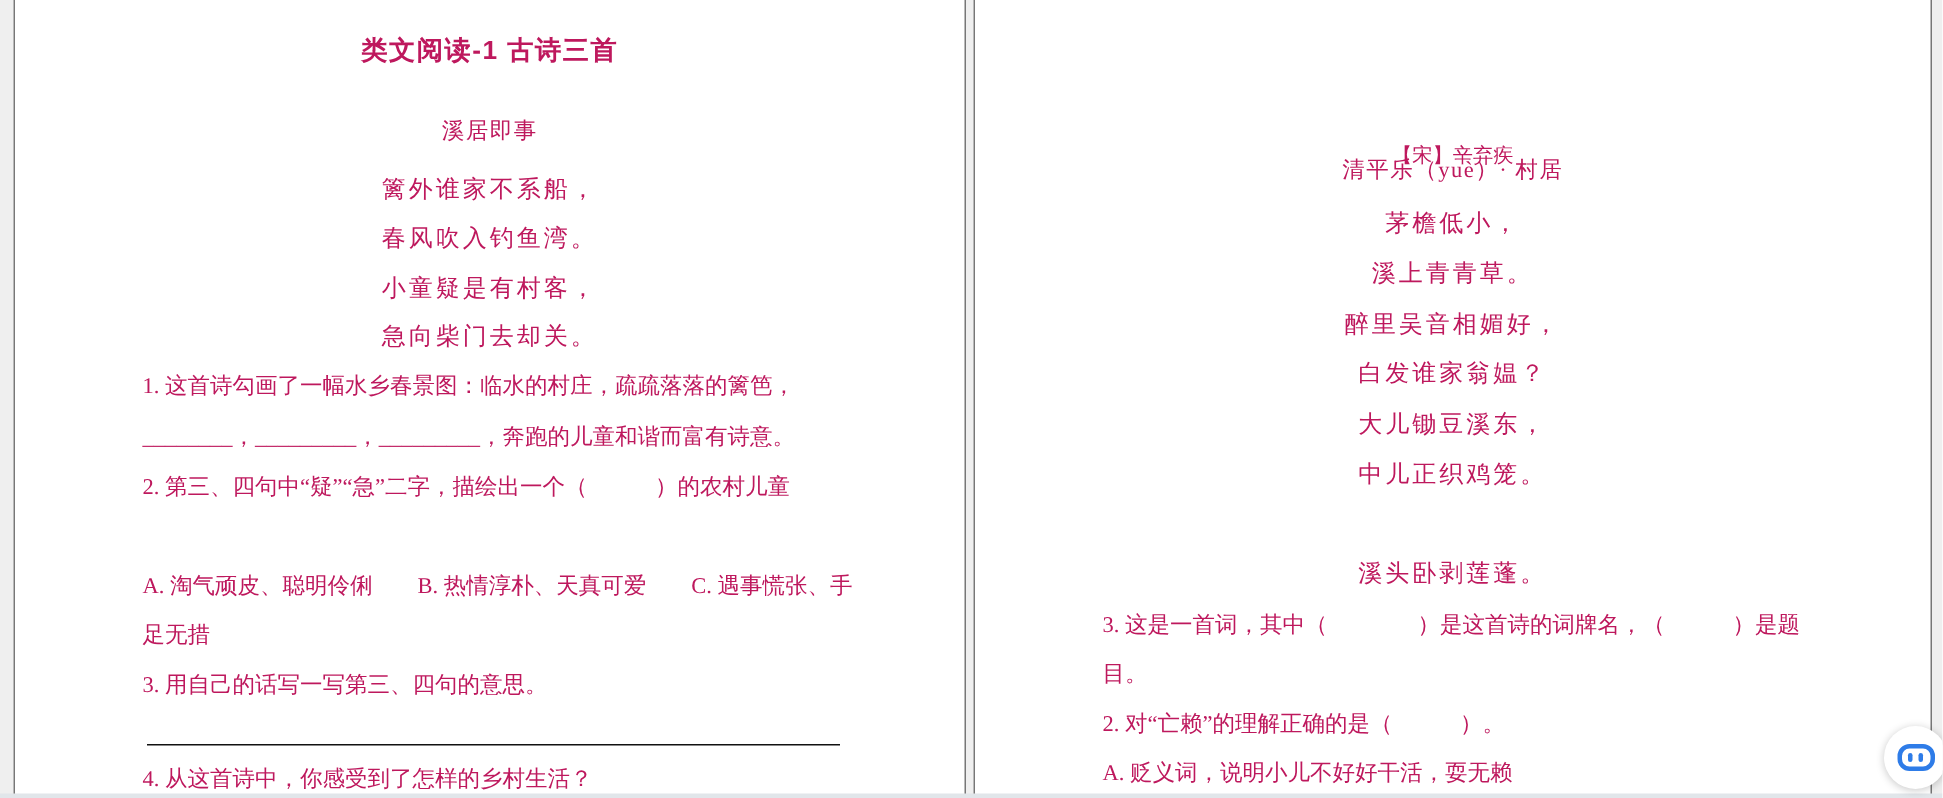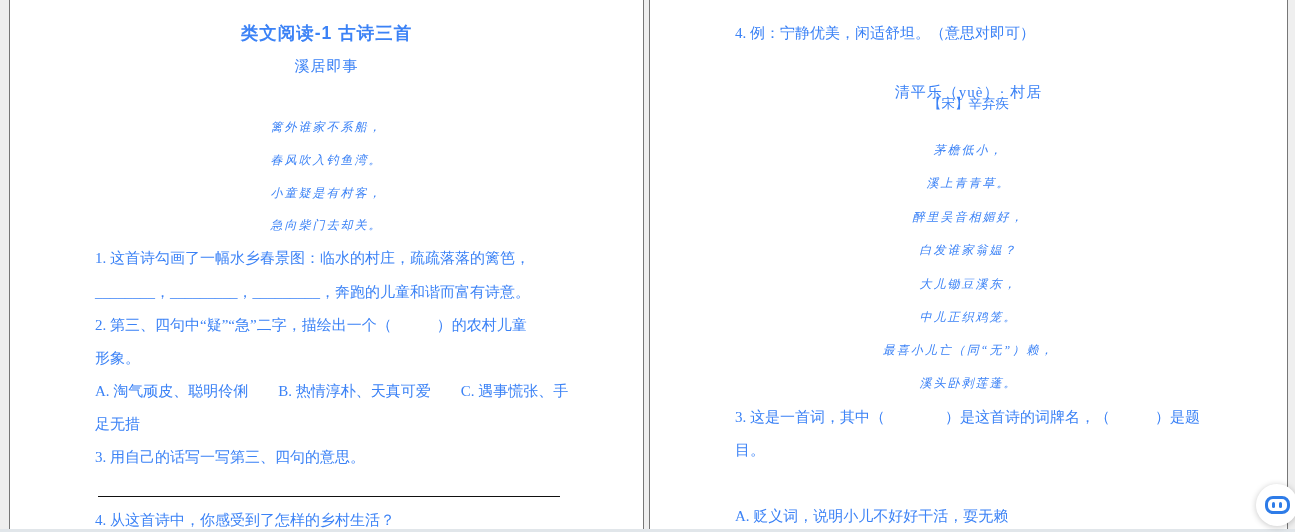--- a/index.html
+++ b/index.html
@@ -13,27 +13,27 @@
   .strip-right{left:1288px;width:7px;}
   .page{
     position:absolute;top:0;bottom:0;background:#ffffff;
     border-left:1px solid #777;border-right:1px solid #777;
   }
   .page-left{left:9px;width:633px;}
   .page-right{left:649px;width:637px;}
   .page-gap{position:absolute;top:0;bottom:0;left:643px;width:6px;background:#efefef;}
   .ln{
     position:absolute;height:32px;line-height:32px;white-space:nowrap;
-    color:#3b82f6;font-size:15px;left:85px;right:90px;
+    color:#be185d;font-size:15px;left:85px;right:90px;
   }
   .ctr{text-align:center;left:0;right:0;}
   .doc-title{font-weight:700;font-size:17.5px;letter-spacing:1px;font-family:"Liberation Sans",sans-serif;}
-  .poem{font-style:italic;font-size:12px;letter-spacing:2px;}
+  .poem{font-size:16px;letter-spacing:2px;}
   .small{font-size:13.5px;}
-  .ptitle{font-size:15px;letter-spacing:1px;}
+  .ptitle{font-size:15px;letter-spacing:1px;margin-top:22px;}
   .answer-rule{
     position:absolute;left:88px;width:462px;border-top:1.6px solid #111;
   }
   .bottom-line{
     position:absolute;left:0;right:0;bottom:0;height:3px;background:#e1e6ea;z-index:5;
   }
   .assistant-btn{
     position:absolute;left:1256px;top:484px;width:42px;height:42px;border-radius:50%;
     background:#ffffff;box-shadow:0 1px 6px rgba(0,0,0,0.22);z-index:10;
     display:flex;align-items:center;justify-content:center;cursor:pointer;
@@ -54,42 +54,40 @@
 <div class="page page-left">
   <div class="ln ctr doc-title" style="top:17px">类文阅读-1 古诗三首</div>
   <div class="ln ctr ptitle" style="top:50px">溪居即事</div>
   <div class="ln ctr poem" style="top:111px">篱外谁家不系船，</div>
   <div class="ln ctr poem" style="top:144px">春风吹入钓鱼湾。</div>
   <div class="ln ctr poem" style="top:177px">小童疑是有村客，</div>
   <div class="ln ctr poem" style="top:209px">急向柴门去却关。</div>
   <div class="ln" style="top:242px">1. 这首诗勾画了一幅水乡春景图：临水的村庄，疏疏落落的篱笆，</div>
   <div class="ln" style="top:276px">________，_________，_________，奔跑的儿童和谐而富有诗意。</div>
   <div class="ln" style="top:309px">2. 第三、四句中“疑”“急”二字，描绘出一个（　　　）的农村儿童</div>
-  <div class="ln" style="top:342px">形象。</div>
   <div class="ln" style="top:375px">A. 淘气顽皮、聪明伶俐　　B. 热情淳朴、天真可爱　　C. 遇事慌张、手</div>
   <div class="ln" style="top:408px">足无措</div>
   <div class="ln" style="top:441px">3. 用自己的话写一写第三、四句的意思。</div>
   <div class="answer-rule" style="top:496px"></div>
   <div class="ln" style="top:504px">4. 从这首诗中，你感受到了怎样的乡村生活？</div>
 </div>
 
 <div class="page page-right">
-  <div class="ln" style="top:17px">4. 例：宁静优美，闲适舒坦。（意思对即可）</div>
   <div class="ln ctr ptitle" style="top:76px">清平乐（yuè）· 村居</div>
   <div class="ln ctr small" style="top:88px">【宋】辛弃疾</div>
   <div class="ln ctr poem" style="top:134px">茅檐低小，</div>
   <div class="ln ctr poem" style="top:167px">溪上青青草。</div>
   <div class="ln ctr poem" style="top:201px">醉里吴音相媚好，</div>
   <div class="ln ctr poem" style="top:234px">白发谁家翁媪？</div>
   <div class="ln ctr poem" style="top:268px">大儿锄豆溪东，</div>
   <div class="ln ctr poem" style="top:301px">中儿正织鸡笼。</div>
-  <div class="ln ctr poem" style="top:334px">最喜小儿亡（同“无”）赖，</div>
   <div class="ln ctr poem" style="top:367px">溪头卧剥莲蓬。</div>
   <div class="ln" style="top:401px">3. 这是一首词，其中（　　　　）是这首诗的词牌名，（　　　）是题</div>
   <div class="ln" style="top:434px">目。</div>
+  <div class="ln" style="top:467px">2. 对“亡赖”的理解正确的是（　　　）。</div>
   <div class="ln" style="top:500px">A. 贬义词，说明小儿不好好干活，耍无赖</div>
 </div>
 
 <div class="assistant-btn">
   <div class="robot-face">
     <div class="robot-eye"></div>
     <div class="robot-eye"></div>
   </div>
 </div>
 

